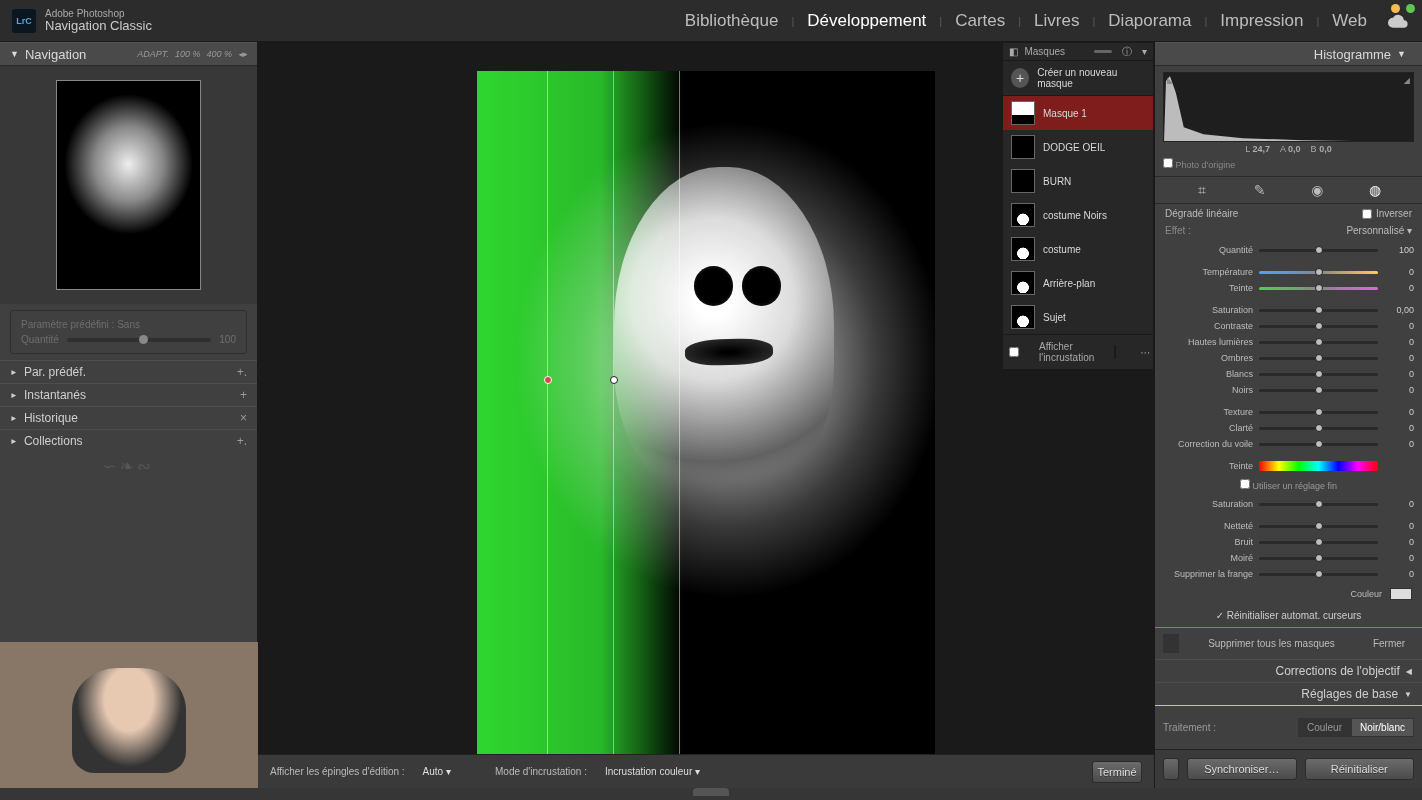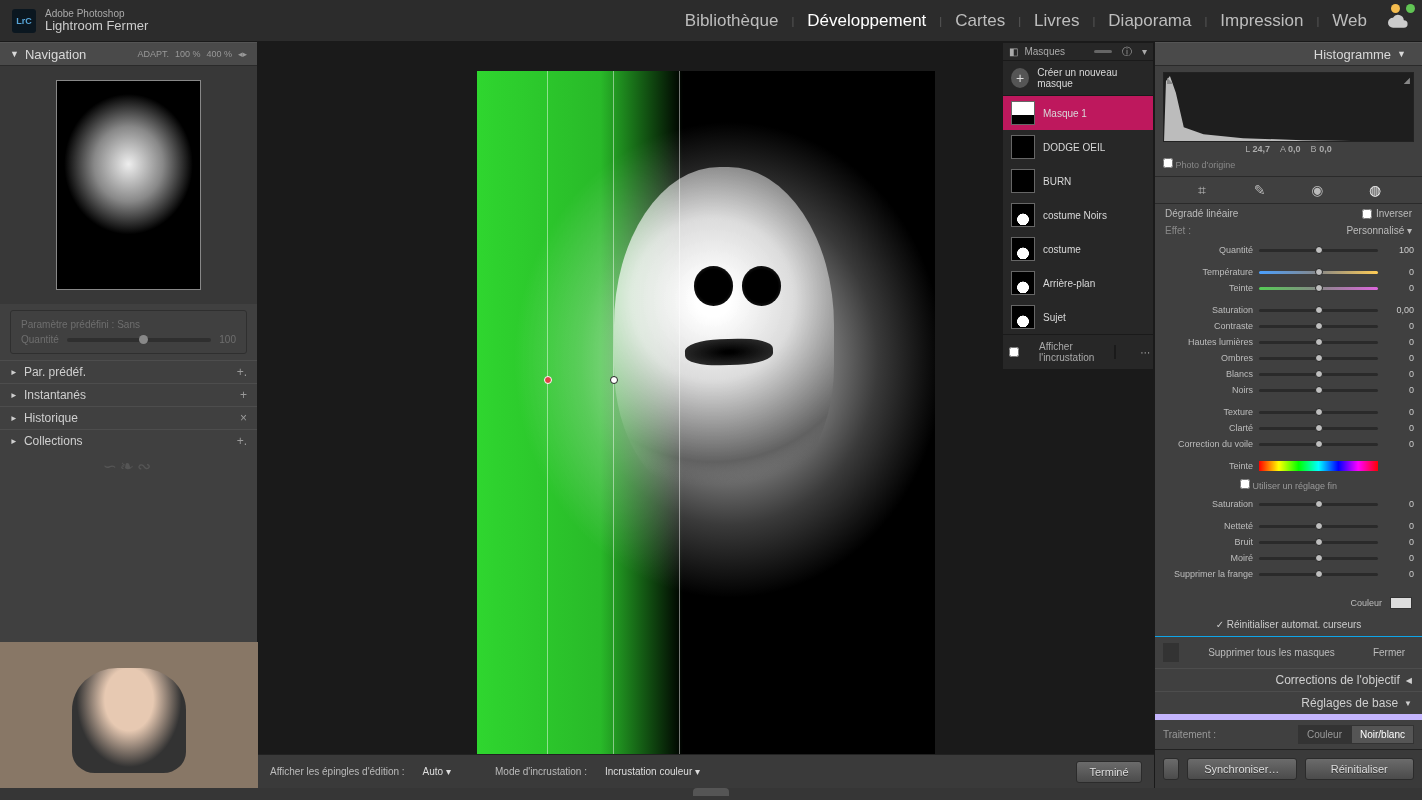--- a/index.html
+++ b/index.html
@@ -22,21 +22,21 @@
   
   .cols{display:flex;height:746px;}
   .leftcol{width:258px;background:var(--panel);display:flex;flex-direction:column;border-right:1px solid var(--line);}
   .rightcol{width:268px;background:var(--panel);display:flex;flex-direction:column;border-left:1px solid var(--line);}
   .center{flex:1;background:#1a1a1a;position:relative;display:flex;align-items:center;justify-content:center;}
   
   .phead{height:24px;background:var(--panel-head);display:flex;align-items:center;padding:0 10px;border-top:1px solid #555;border-bottom:1px solid #2a2a2a;font-size:13px;}
   .phead .tri{margin-right:6px;font-size:9px;}
   .phead.right{justify-content:flex-end;}
   
-  .nav-opts{display:flex;gap:6px;margin-left:auto;font-size:9px;color:#999;align-items:center;}
+  .nav-opts{display:flex;gap:6px;margin-left:auto;font-size:9px;color:#999;align-items:center;font-style:italic;}
   .nav-thumb{padding:14px 24px;background:#383838;display:flex;justify-content:center;}
   .thumb{width:145px;height:210px;border:1px solid #888;background:#000 radial-gradient(ellipse 60% 45% at 50% 40%,#eee 0%,#888 40%,#000 75%);position:relative;}
   .preset-box{margin:6px 10px;border:1px solid #2f2f2f;border-radius:3px;padding:8px 10px;color:#6e6e6e;font-size:10px;}
   .preset-slider{height:4px;background:#2f2f2f;margin-top:8px;position:relative;border-radius:2px;}
   .preset-slider::after{content:"";position:absolute;left:50%;top:-3px;width:9px;height:9px;border-radius:50%;background:#888;}
   
   .prow{height:23px;display:flex;align-items:center;padding:0 10px;border-top:1px solid #4d4d4d;font-size:12px;color:#cfcfcf;}
   .prow .tri{font-size:8px;margin-right:6px;transform:rotate(-90deg);display:inline-block;}
   .prow .plus{margin-left:auto;color:#9a9a9a;}
   .orn{height:28px;display:flex;justify-content:center;align-items:center;color:#555;font-size:17px;letter-spacing:3px;}
@@ -55,21 +55,21 @@
   .g1{left:15.3%;} .g2{left:29.7%;} .g3{left:44%;}
   .pin{position:absolute;width:8px;height:8px;border-radius:50%;border:1px solid #fff;left:14.6%;top:44.4%;background:#d44;}
   .pin.center{left:29%;background:#fff;border-color:#222;}
   
   .masks-panel{position:absolute;right:0;top:0;width:152px;background:#2b2b2bcc;backdrop-filter:blur(2px);border:1px solid #1a1a1a;font-size:10px;}
   .masks-head{height:18px;display:flex;align-items:center;padding:0 6px;color:#aaa;border-bottom:1px solid #1a1a1a;gap:6px;}
   .masks-head .dash{margin-left:auto;width:18px;height:3px;background:#666;border-radius:2px;}
   .mask-new{display:flex;align-items:center;gap:8px;padding:6px 8px;border-bottom:1px solid #1a1a1a;}
   .mask-new .plusb{width:20px;height:20px;border-radius:50%;background:#555;display:flex;align-items:center;justify-content:center;color:#ddd;font-size:14px;}
   .mask-item{display:flex;align-items:center;gap:8px;padding:5px 8px;}
-  .mask-item.sel{background:#be185d;}
+  .mask-item.sel{background:#7f1d1d;}
   .mask-item .mth{width:24px;height:24px;background:#000;border:1px solid #666;}
   .mask-item .mth.white{background:linear-gradient(#fff 60%,#000 60%);}
   .mask-item .mth.sub{background:radial-gradient(circle at 50% 70%,#fff 30%,#000 32%);}
   .mask-foot{display:flex;align-items:center;gap:20px;padding:6px;border-top:1px solid #1a1a1a;color:#aaa;}
   .mask-foot .sw{width:14px;height:14px;background:#2fd62f;border:1px solid #1a1a1a;}
   .mask-foot .dots{margin-left:4px;letter-spacing:1px;}
   
   .histo-area{padding:6px 8px;}
   .histo{height:70px;border:1px solid #222;background:#1e1e1e;position:relative;overflow:hidden;}
   .histo svg{position:absolute;inset:0;}
@@ -95,49 +95,49 @@
   .colrow{display:flex;align-items:center;padding:4px 10px;gap:8px;}
   .colrow label{flex:1;text-align:right;font-size:9px;color:#bcbcbc;}
   .colrow .sw{width:22px;height:12px;background:#ddd;border:1px solid #333;}
   .reset-line{text-align:center;padding:6px 0;font-size:10px;color:#ccc;}
   .reset-line::before{content:"✓ ";}
   .act-row{display:flex;gap:8px;padding:6px 8px;border-top:1px solid #0ea5e9;}
   .act-row .lnk{flex:1;text-align:center;font-size:10px;color:#bbb;padding:4px 0;cursor:pointer;}
   .act-row .sm{flex:0 0 16px;background:#333;}
   .collapse-r{height:23px;display:flex;align-items:center;justify-content:flex-end;padding:0 10px;font-size:12px;color:#cfcfcf;border-top:1px solid #4d4d4d;}
   .collapse-r .tri{font-size:8px;margin-left:6px;}
-  .treat-row{display:flex;align-items:center;padding:5px 8px;font-size:10px;color:#999;border-top:6px solid #c4b5fd;}
+  .treat-row{display:flex;align-items:center;padding:12px 8px;font-size:10px;color:#999;border-top:1px solid #c4b5fd;}
   .treat-row .opts{margin-left:auto;display:flex;}
   .treat-row .opts span{padding:3px 8px;border:1px solid #333;background:#333;}
   .treat-row .opts span.on{background:#555;color:#fff;}
   .sync-row{display:flex;gap:8px;padding:8px;background:#3a3a3a;border-top:1px solid #222;}
   
   .cbar{position:absolute;left:0;right:0;bottom:0;height:34px;background:#3a3a3a;border-top:1px solid #222;display:flex;align-items:center;padding:0 12px;gap:14px;font-size:10px;color:#bbb;}
   .cbar .sel{color:#ddd;margin-left:4px;}
   .cbar .done{margin-left:auto;}
-  .cbar .done .btn{width:66px;}
+  .cbar .done .btn{width:50px;}
   
   .dot{position:absolute;top:4px;width:9px;height:9px;border-radius:50%;}
   .dot.y{right:22px;background:#f5bd4f;} .dot.g{right:7px;background:#61c554;}
   
   .webcam{position:absolute;left:0;bottom:12px;width:258px;height:146px;background:#887766;overflow:hidden;}
   .webcam::after{content:"";position:absolute;left:28%;top:18%;width:44%;height:72%;background:radial-gradient(ellipse at 50% 30%,#e7c9b2 30%,#333 65%);border-radius:40% 40% 20% 20%;}
   .edge-tab{position:absolute;width:36px;height:8px;background:#555;left:50%;transform:translateX(-50%);border-radius:0 0 4px 4px;}
   .edge-tab.top{top:42px;} .edge-tab.bot{bottom:4px;border-radius:4px 4px 0 0;}
   input[type=checkbox]{accent-color:#777;margin:0;width:10px;height:10px;}
 </style>
 </head>
 <body>
 <div class="dot y"></div>
 <div class="dot g"></div>
 
 <div class="topbar">
   <div class="logo">LrC</div>
   <div class="app-title">
-    <span>Adobe Photoshop</span><br><b>Lightroom Fermer</b>
+    <span>Adobe Photoshop</span><br><b>Navigation Classic</b>
   </div>
   <div class="modules" id="modules">
       <span>Bibliothèque</span>
       <i>|</i>
       <span class="active">Développement</span>
       <i>|</i>
       <span>Cartes</span>
       <i>|</i>
       <span>Livres</span>
       <i>|</i>

